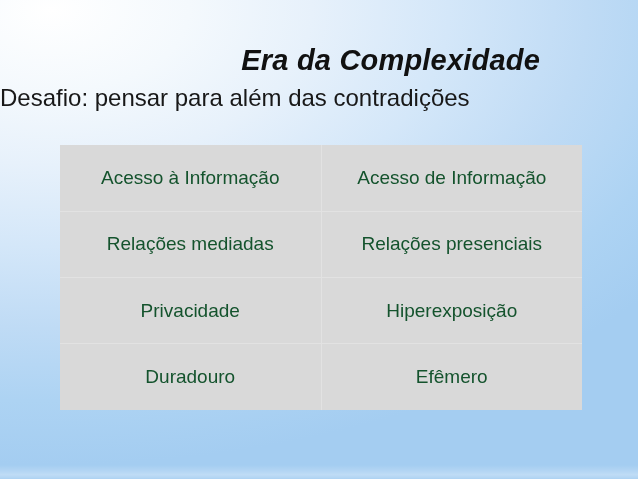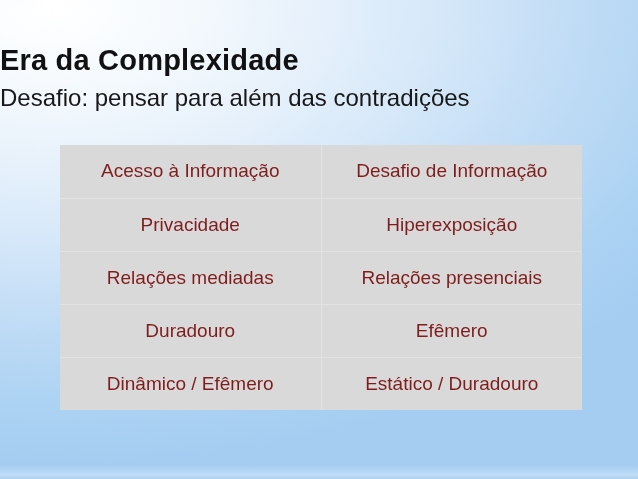--- a/index.html
+++ b/index.html
@@ -42,26 +42,27 @@
         rgba(255,255,255,0.30) 70%,
         rgba(255,255,255,0.10) 100%);
     pointer-events: none;
   }
 
   #title {
     position: absolute;
     left: 0;
     top: 44px;
     width: 540px;
-    text-align: left;
+    text-align: right;
     font-size: 29px;
     font-weight: bold;
     color: #111111;
     letter-spacing: 0.2px;
     white-space: nowrap;
+    font-style: italic;
   }
 
   #subtitle {
     position: absolute;
     left: 0;
     top: 84px;
     width: 638px;
     text-align: left;
     font-size: 24px;
     font-weight: normal;
@@ -85,21 +86,21 @@
   }
 
   #compare-table td {
     background: #d9d9d9;
     border-right: 1px solid #e2e2e2;
     border-bottom: 1px solid #e2e2e2;
     text-align: center;
     vertical-align: middle;
     font-size: 19px;
     font-weight: normal;
-    color: #7f1d1d;
+    color: #14532d;
     padding: 0 6px;
     white-space: nowrap;
   }
 
   #compare-table td.col-right {
     border-right: none;
   }
 
   #compare-table tr:last-child td {
     border-bottom: none;
@@ -111,36 +112,32 @@
 <div id="slide">
 
   <div id="title">Era da Complexidade</div>
 
   <div id="subtitle">Desafio: pensar para além das contradições</div>
 
   <table id="compare-table">
     <tbody>
       <tr>
         <td class="col-left">Acesso à Informação</td>
-        <td class="col-right">Desafio de Informação</td>
+        <td class="col-right">Acesso de Informação</td>
+      </tr>
+      <tr>
+        <td class="col-left">Relações mediadas</td>
+        <td class="col-right">Relações presenciais</td>
       </tr>
       <tr>
         <td class="col-left">Privacidade</td>
         <td class="col-right">Hiperexposição</td>
       </tr>
       <tr>
-        <td class="col-left">Relações mediadas</td>
-        <td class="col-right">Relações presenciais</td>
-      </tr>
-      <tr>
         <td class="col-left">Duradouro</td>
         <td class="col-right">Efêmero</td>
-      </tr>
-      <tr>
-        <td class="col-left">Dinâmico / Efêmero</td>
-        <td class="col-right">Estático / Duradouro</td>
       </tr>
     </tbody>
   </table>
 
   <div id="bottom-sheen"></div>
 
 </div>
 
 </body></html>

